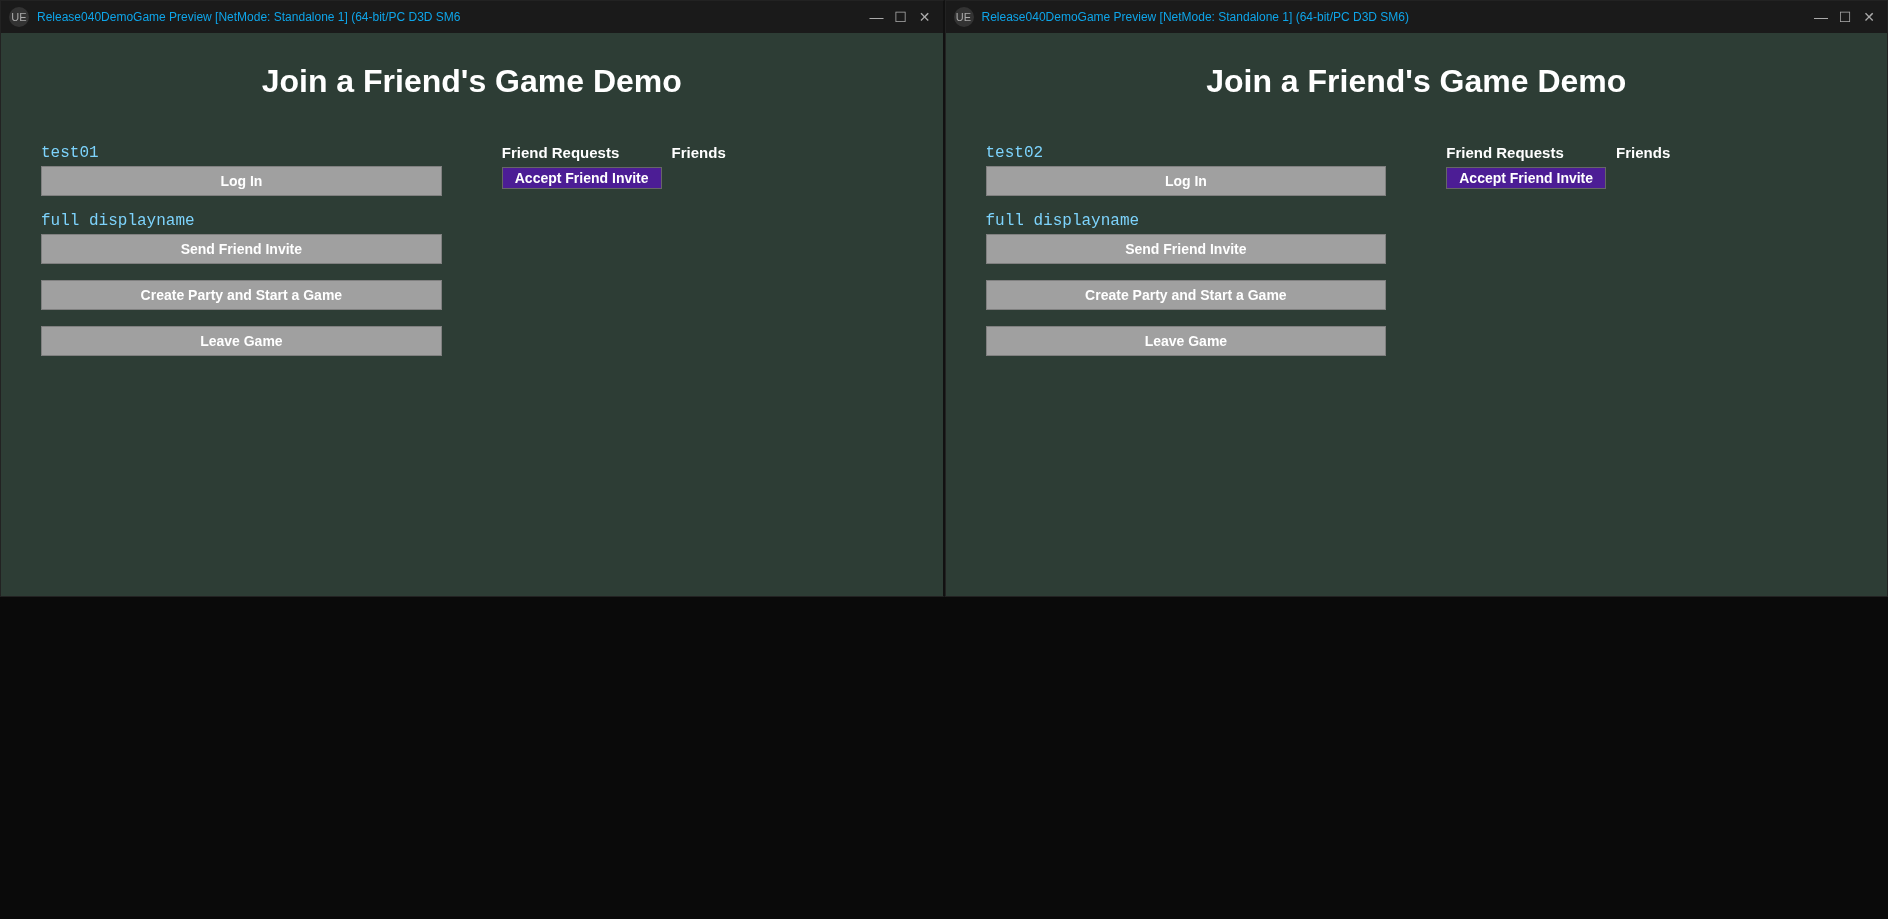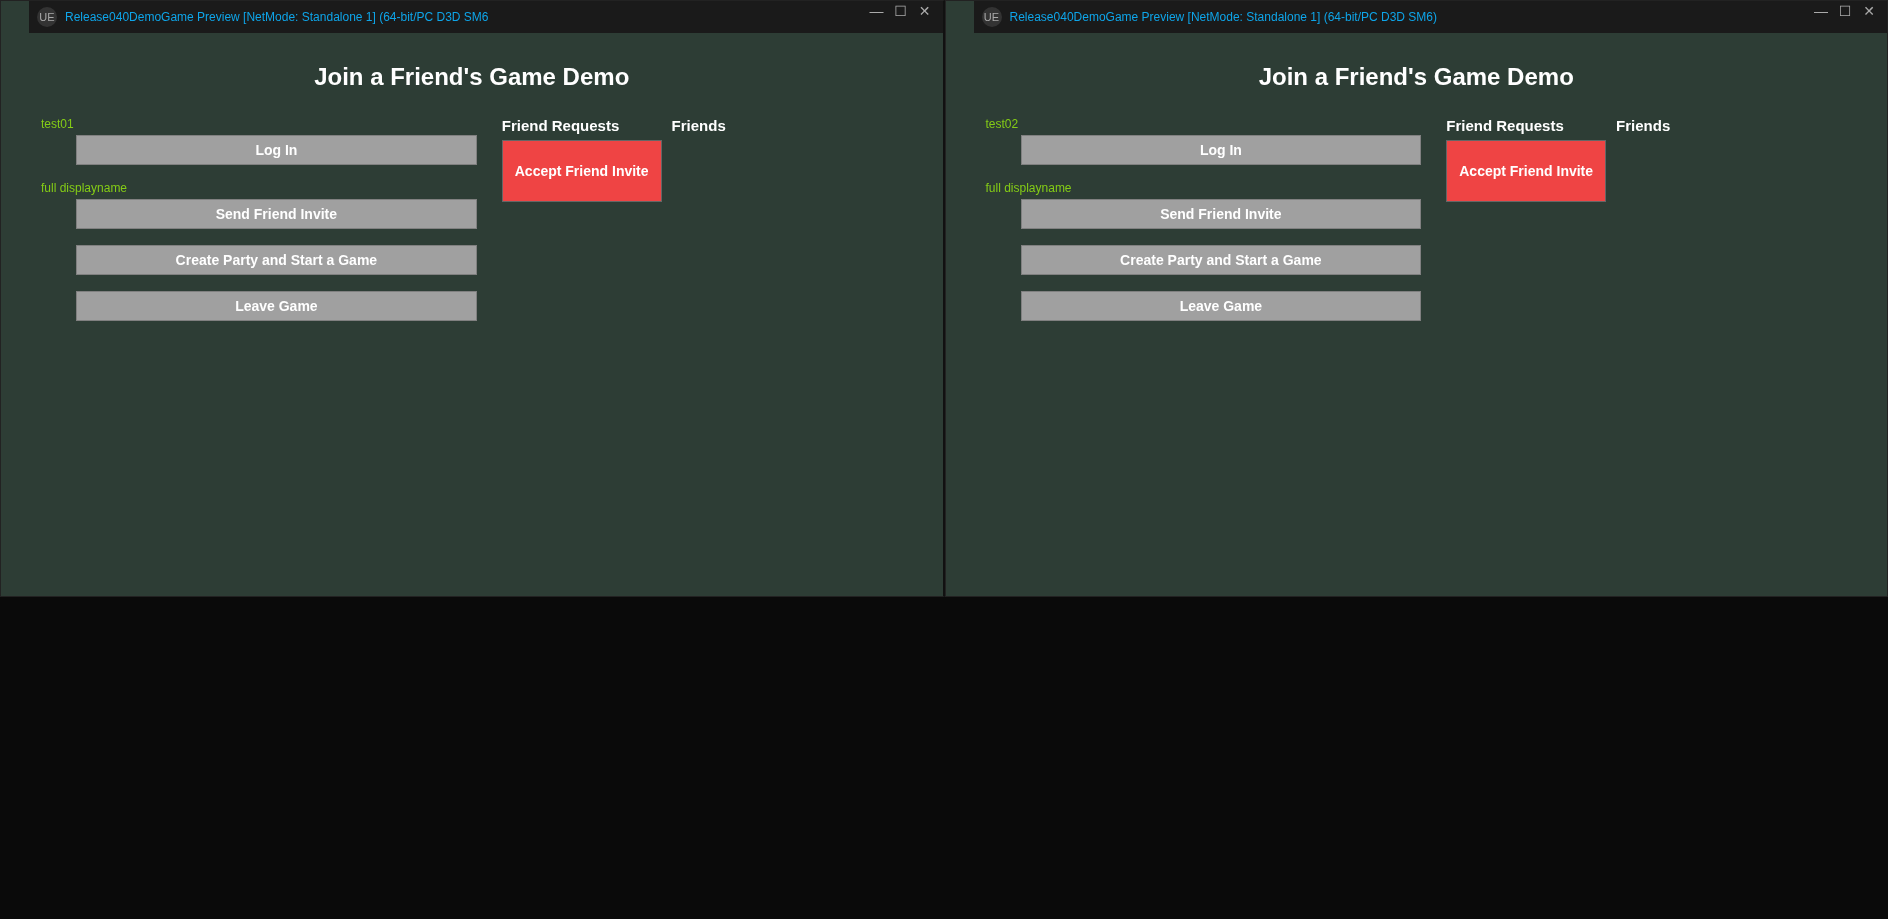--- a/index.html
+++ b/index.html
@@ -27,26 +27,26 @@
       background: #2d3d35;
       border: 1px solid #222;
     }
 
     .window:first-child {
       border-right: 2px solid #111;
     }
 
     .titlebar {
       display: flex;
+      align-items: center;
       justify-content: space-between;
       background: #1a1a1a;
       height: 32px;
       padding: 0 8px;
       flex-shrink: 0;
-      margin-left: 28px;
     }
 
     .titlebar-left {
       display: flex;
       align-items: center;
       gap: 8px;
     }
 
     .ue-logo {
       width: 20px;
@@ -89,23 +89,23 @@
       flex-direction: column;
       align-items: flex-start;
       padding: 30px 40px;
       position: relative;
     }
 
     .game-title {
       width: 100%;
       text-align: center;
       color: #ffffff;
-      font-size: 24px;
-      font-weight: bold;
-      margin-bottom: 26px;
+      font-size: 32px;
+      font-weight: bold;
+      margin-bottom: 44px;
     }
 
     .main-layout {
       display: flex;
       flex-direction: row;
       width: 100%;
       gap: 60px;
     }
 
     .left-panel {
@@ -116,65 +116,65 @@
     }
 
     .right-panel {
       display: flex;
       flex-direction: row;
       gap: 10px;
       flex: 1;
     }
 
     .field-label {
-      color: #84cc16;
-      font-size: 12px;
+      color: #7dd3fc;
+      font-size: 16px;
       margin-bottom: 2px;
+      font-family: Liberation Mono, monospace;
     }
 
     .field-group {
       display: flex;
       flex-direction: column;
       gap: 2px;
     }
 
     .game-button {
       background: #a0a0a0;
       border: 1px solid #808080;
       color: #fff;
       font-size: 14px;
       font-weight: bold;
       padding: 6px 12px;
       cursor: pointer;
       width: 100%;
       text-align: center;
-      margin-left: 35px;
     }
 
     .section-label {
       color: #ffffff;
       font-size: 15px;
       font-weight: bold;
       margin-bottom: 4px;
     }
 
     .bottom-bar {
       width: 100%;
       height: 322px;
       background: #0a0a0a;
       flex-shrink: 0;
     }
 
     .friend-request-btn {
-      background: #ef4444;
+      background: #4c1d95;
       border: 1px solid #666;
       color: #fff;
       font-size: 14px;
       font-weight: bold;
-      padding: 22px 12px;
+      padding: 2px 12px;
       cursor: pointer;
       width: 100%;
       text-align: center;
     }
   </style>
 </head>
 <body>
 
 <div class="windows-row">
 

